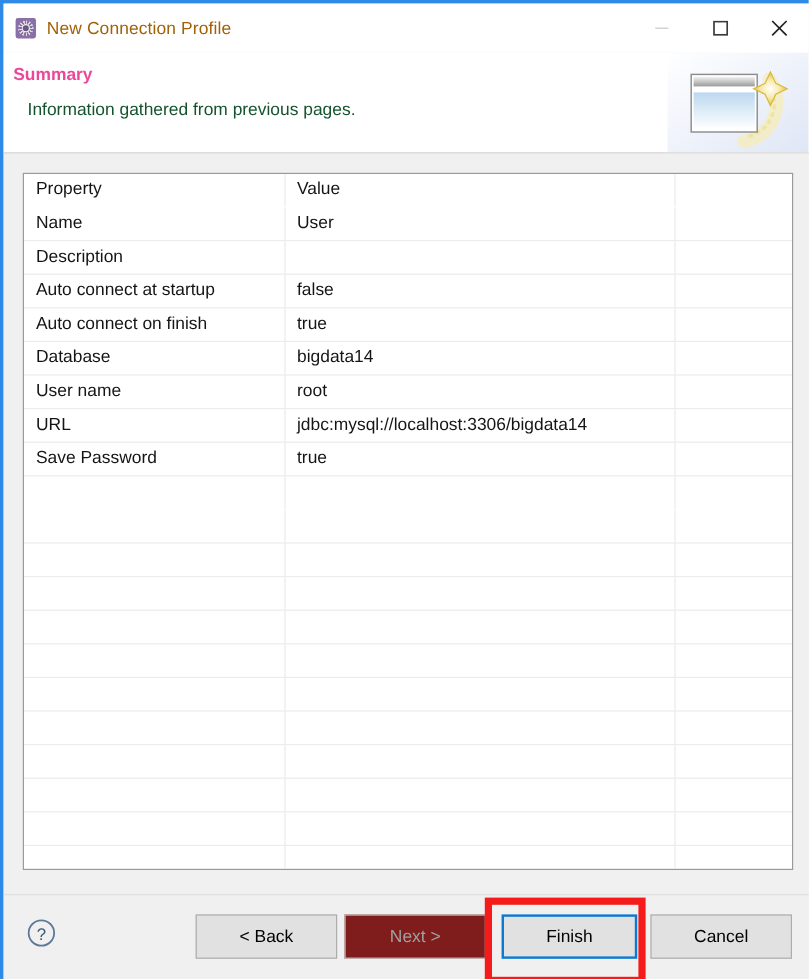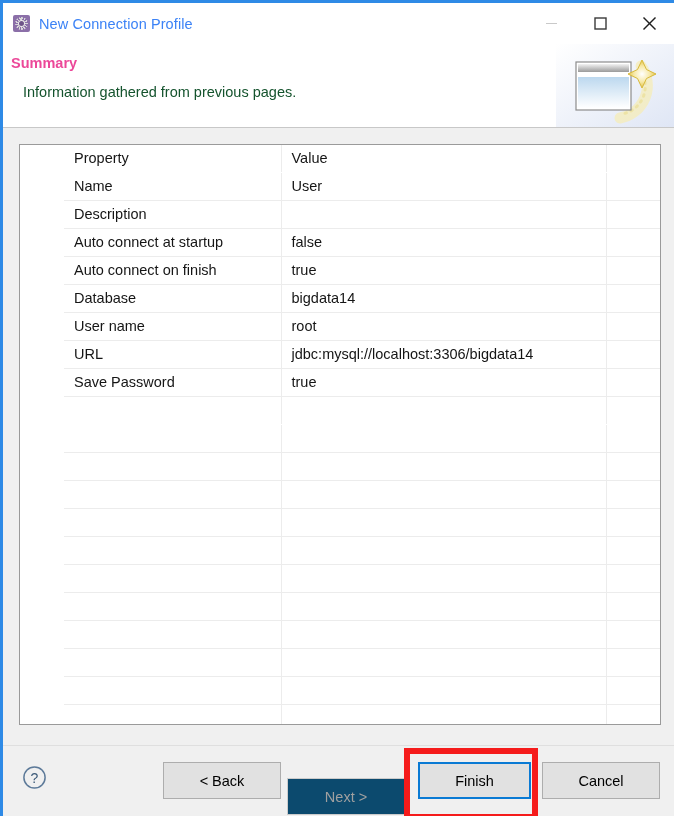--- a/index.html
+++ b/index.html
@@ -74,21 +74,21 @@
     content: "";
     position: absolute;
     left: 5px; top: 5px;
     width: 7px; height: 7px;
     border-radius: 50%;
     background: #6d5487;
     box-shadow: inset 0 0 0 1px #efefef;
   }
   .title-text {
     font-size: 14.5px;
-    color: #3b82f6;
+    color: #a16207;
     letter-spacing: 0.1px;
     white-space: nowrap;
   }
   .win-controls {
     position: absolute;
     right: 0; top: 0;
     height: 41px;
     display: flex;
     align-items: stretch;
   }
@@ -143,21 +143,20 @@
     position: relative;
   }
   .table-wrap {
     width: 100%;
     height: 581px;
     box-sizing: border-box;
     border: 1px solid #9a9a9a;
     background: #ffffff;
     overflow: hidden;
     position: relative;
-    padding-left: 44px;
   }
   table.summary {
     width: 100%;
     border-collapse: collapse;
     table-layout: fixed;
   }
   table.summary td {
     height: 27px;
     padding: 0 0 0 10px;
     font-size: 14.5px;
@@ -201,21 +200,21 @@
     color: #000000;
     background: #e1e1e1;
     border: 1px solid #adadad;
     display: flex;
     align-items: center;
     justify-content: center;
     cursor: default;
     padding: 0;
   }
   .btn.back   { left: 160px; width: 118px; }
-  .btn.next   { left: 284px; width: 118px; background: #0c4a6e; border: 1px solid #cccccc; color: #a0a0a0; margin-top: 16px; }
+  .btn.next   { left: 284px; width: 118px; background: #7f1d1d; border: 1px solid #cccccc; color: #a0a0a0; }
   .btn.finish { left: 415px; width: 113px; border: 2px solid #0a7ad4; }
   .btn.cancel { left: 539px; width: 118px; }
 
   .red-box {
     position: absolute;
     left: 404px;
     top: 748px;
     width: 134px;
     height: 72px;
     border: 6px solid #f51b1b;

